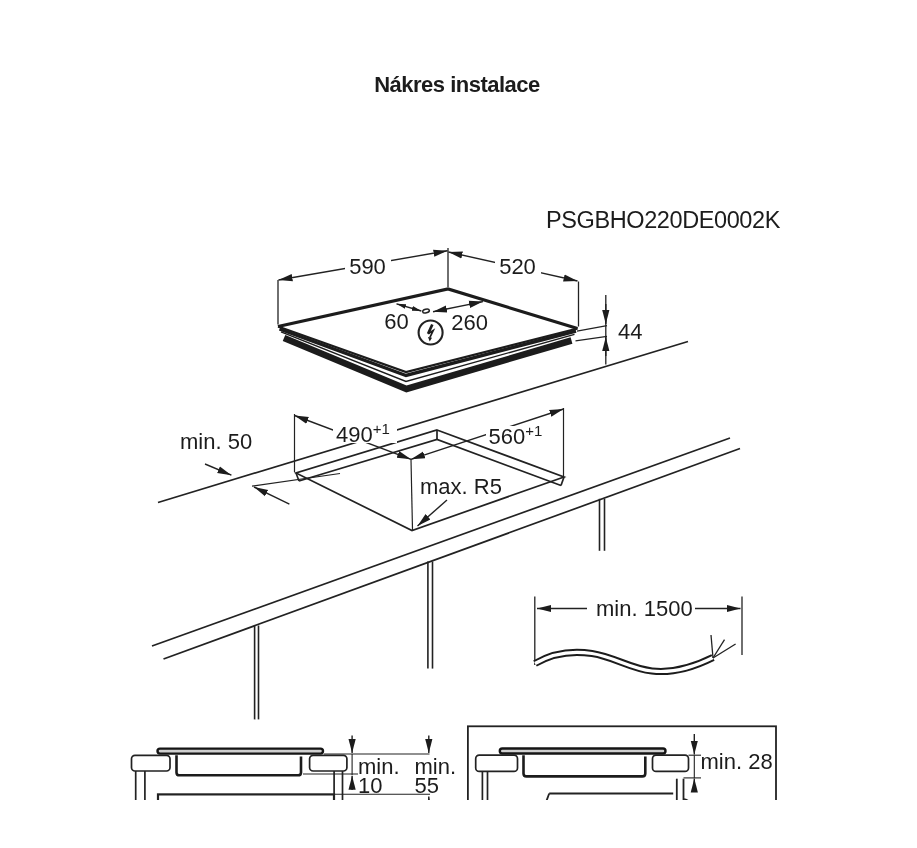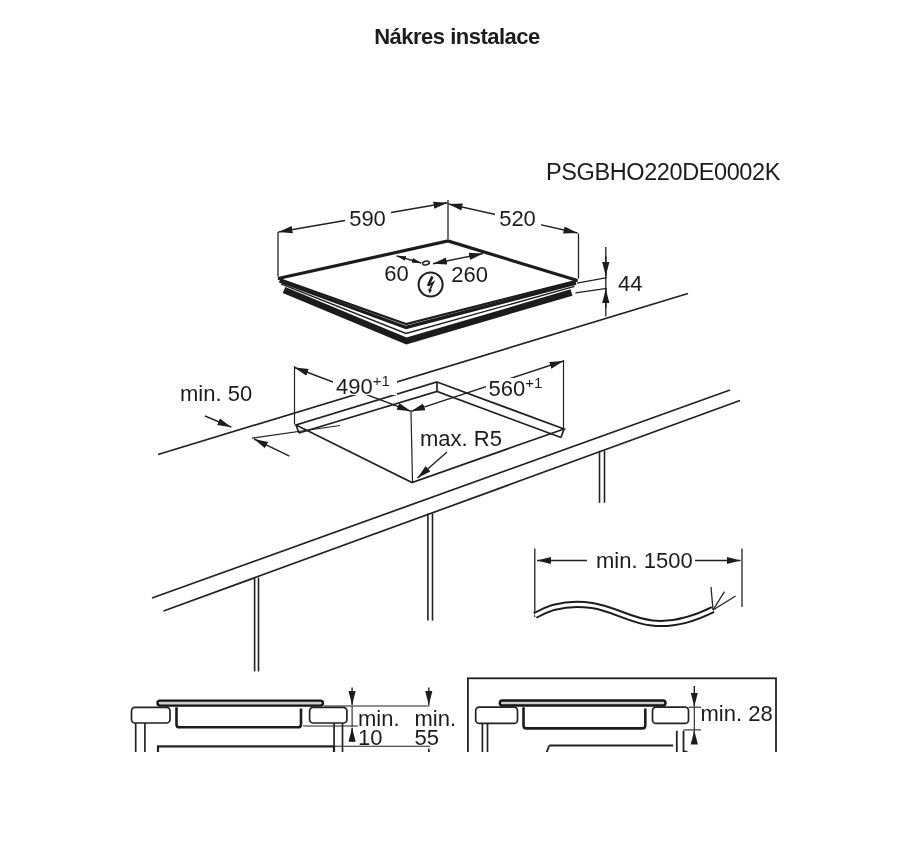--- a/index.html
+++ b/index.html
@@ -1,16 +1,16 @@
 <!DOCTYPE html>
 <html><head>
 <meta charset="utf-8">
 <style>
 html,body{margin:0;padding:0;background:#ffffff;}
-#page{position:relative;width:917px;height:752px;background:#fff;font-family:"Liberation Sans",sans-serif;}
+#page{position:relative;width:917px;height:752px;background:#fff;font-family:"Liberation Sans",sans-serif;margin-top:48px;}
 svg{position:absolute;top:0;left:0;}
 text{font-family:"Liberation Sans",sans-serif;fill:#1c1c1c;}
 </style>
 </head>
 <body>
 <div id="page">
 <svg width="917" height="848" viewBox="0 0 917 848">
 <defs>
 <marker id="a" markerUnits="userSpaceOnUse" markerWidth="30" markerHeight="14" refX="14" refY="7" orient="auto-start-reverse">
   <path d="M14,7 L0,3.4 L0,10.6 Z" fill="#1c1c1c"></path>

